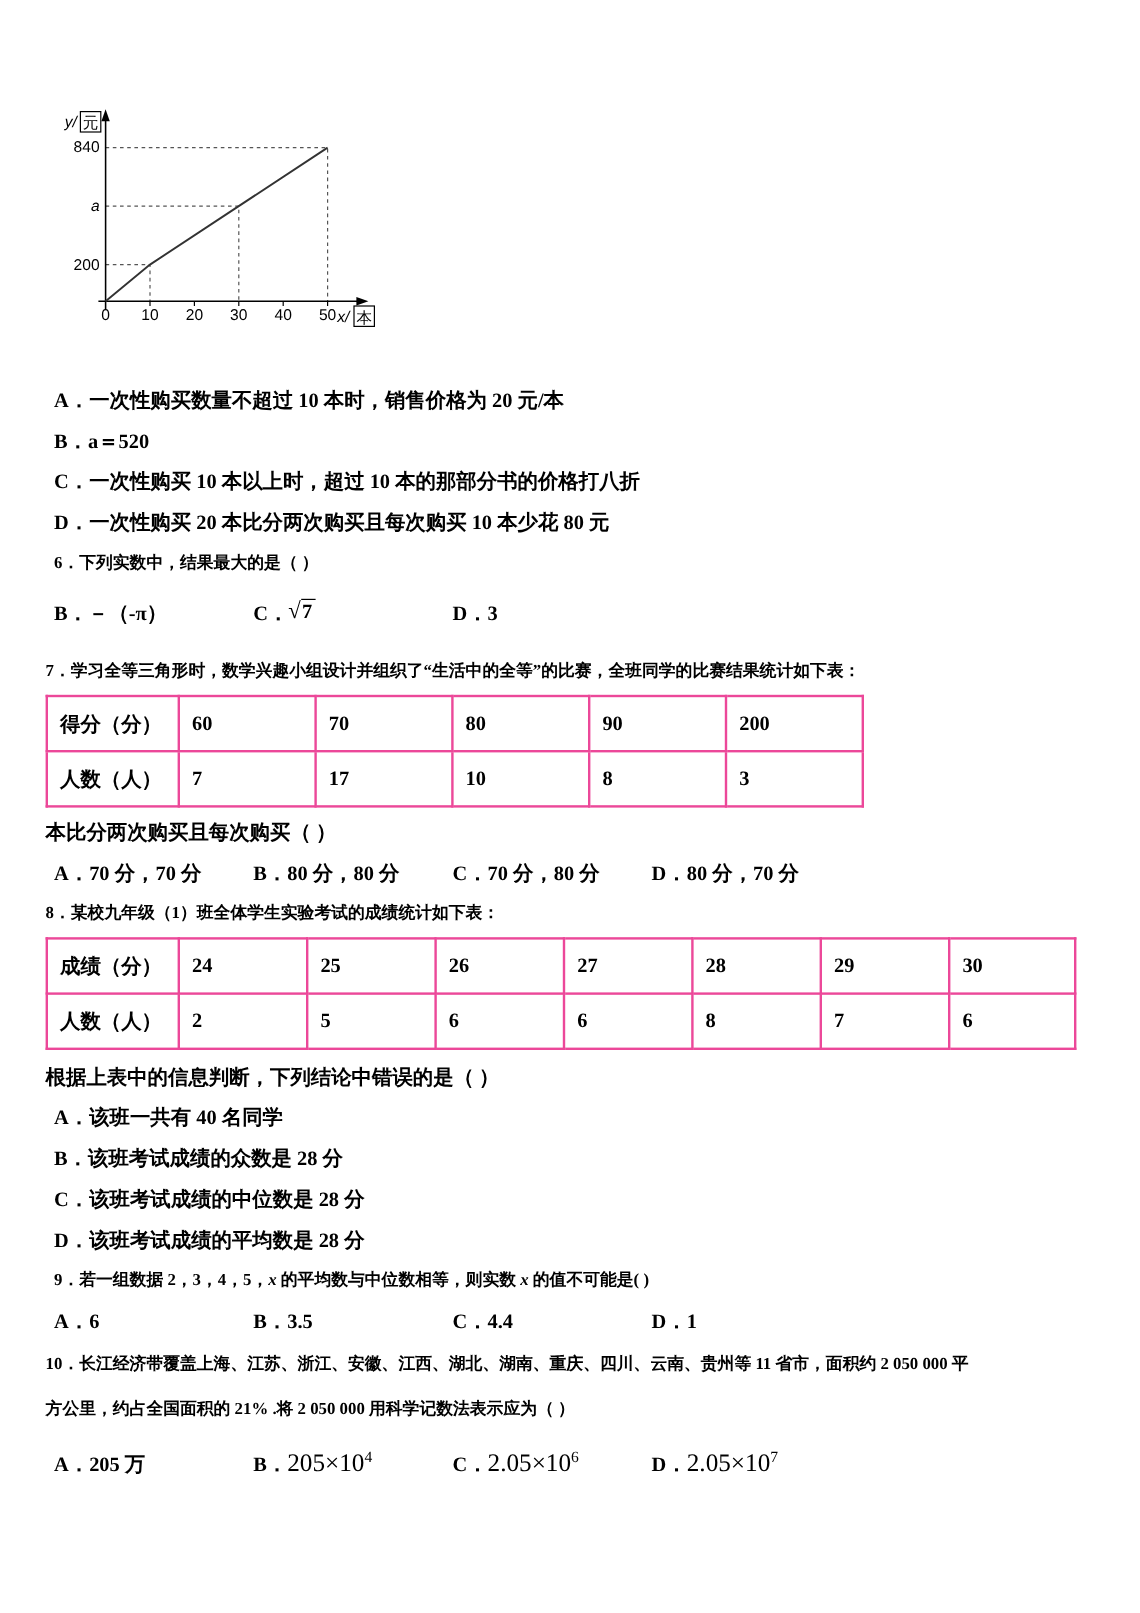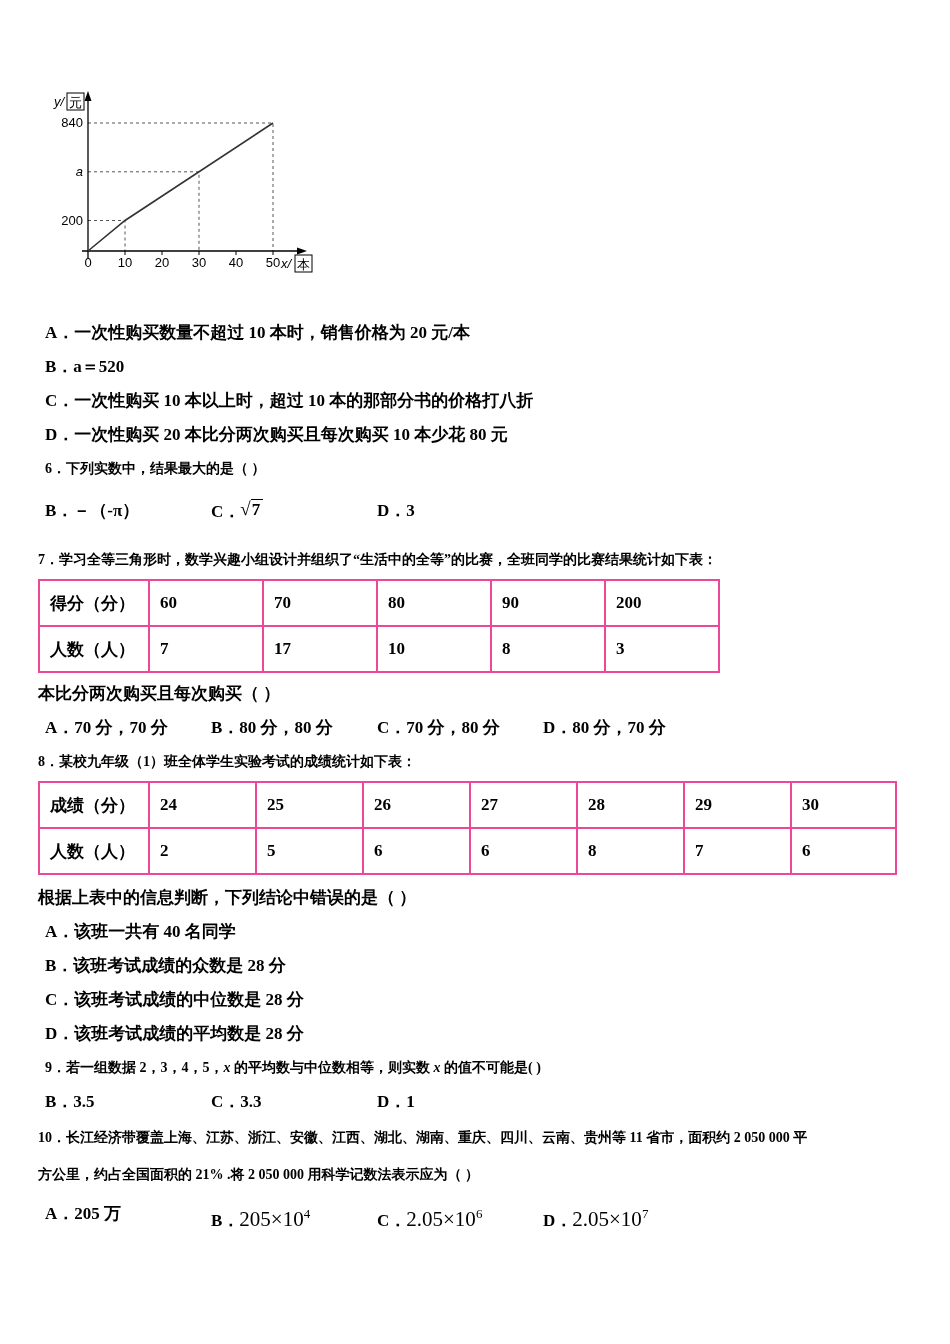--- a/index.html
+++ b/index.html
@@ -35,21 +35,21 @@
   .sqrt-wrap { display:inline-block; transform:translateY(-2px); }
   .sqrt-sign { font-size:19px; font-weight:600; }
   .radicand { border-top:1.6px solid #000; padding:0 3px 0 1px; font-weight:600; }
 
   .formula { font-size:21px; font-weight:400; font-family:"Liberation Serif","DejaVu Serif",serif; }
   .formula sup { font-size:13px; }
 
   .var { font-style:italic; }
 
   .q10-stem { line-height:37px; margin-top:0; }
-  .q10-opts { margin-top:4px; align-items:flex-start; }
+  .q10-opts { margin-top:4px; align-items:flex-end; }
 </style>
 </head>
 <body>
 
 <div class="page">
 
   <div class="chart-block">
     <svg width="290" height="200" viewBox="0 0 290 200">
 
       <g stroke="#555" stroke-width="1" stroke-dasharray="3 3" fill="none">
@@ -191,22 +191,23 @@
     <div class="line opt-indent">A．该班一共有 40 名同学</div>
     <div class="line opt-indent">B．该班考试成绩的众数是 28 分</div>
     <div class="line opt-indent">C．该班考试成绩的中位数是 28 分</div>
     <div class="line opt-indent">D．该班考试成绩的平均数是 28 分</div>
   </div>
 
   <div class="stem opt-indent">
     <span>9．若一组数据 2，3，4，5，</span><span class="var">x</span><span> 的平均数与中位数相等，则实数 </span><span class="var">x</span><span> 的值不可能是(   )</span>
   </div>
   <div class="opt-row opt-indent">
+    <span class="opt-col">A．6</span>
     <span class="opt-col">B．3.5</span>
-    <span class="opt-col">C．3.3</span>
+    <span class="opt-col">C．4.4</span>
     <span class="opt-col">D．1</span>
   </div>
 
   <div class="stem q10-stem">
     <div>10．长江经济带覆盖上海、江苏、浙江、安徽、江西、湖北、湖南、重庆、四川、云南、贵州等 11 省市，面积约 2 050 000 平</div>
     <div>方公里，约占全国面积的 21% .将 2 050 000 用科学记数法表示应为（ ）</div>
   </div>
   <div class="opt-row opt-indent q10-opts">
     <span class="opt-col">A．205 万</span>
     <span class="opt-col">

